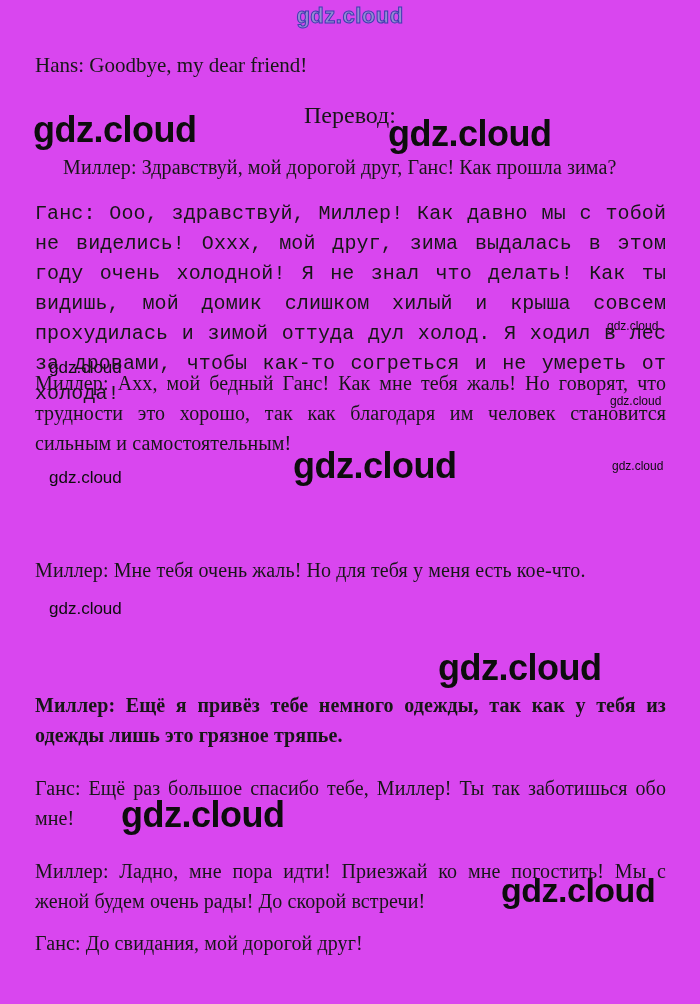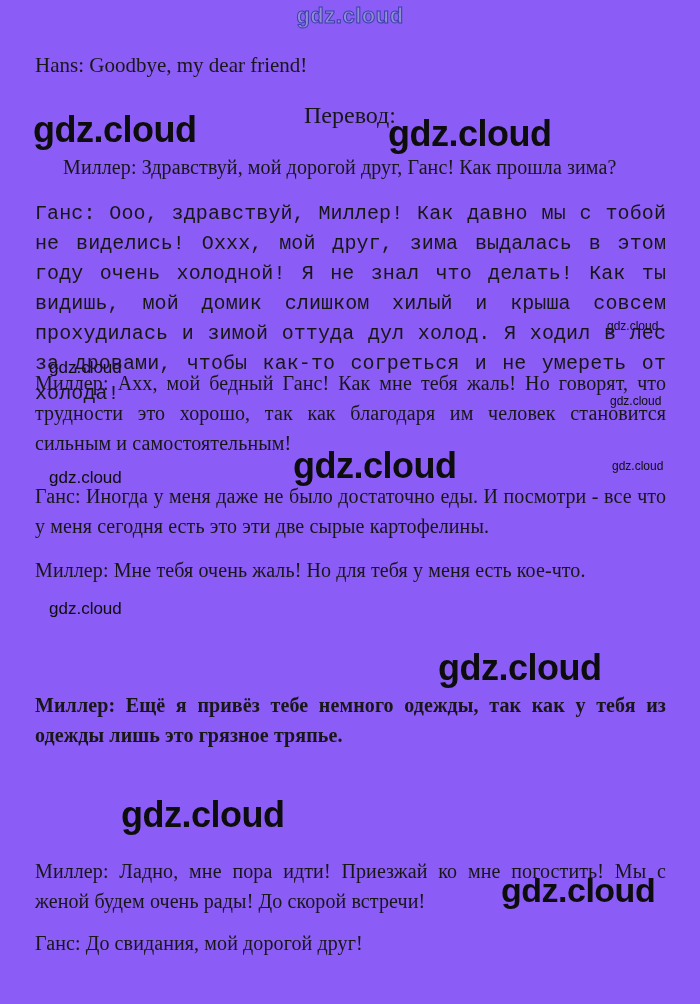--- a/index.html
+++ b/index.html
@@ -1,20 +1,20 @@
 <!DOCTYPE html>
 <html><head>
 <meta charset="utf-8">
 <style>
   html, body { margin: 0; padding: 0; background: #ffffff; }
   .page {
     position: relative;
     width: 700px;
     height: 1004px;
-    background: #8b5cf6;
+    background: #d946ef;
     font-family: "Liberation Serif", serif;
     color: #171717;
     overflow: hidden;
   }
   
   .par {
     position: absolute;
     left: 35px;
     width: 631px;
     font-size: 20px;
@@ -111,19 +111,19 @@
   <div class="wm wm-tiny sw1">gdz.cloud</div>
   <div class="wm wm-small sw2">gdz.cloud</div>
   <div class="wm wm-tiny sw3">gdz.cloud</div>
   <div class="wm wm-tiny sw4">gdz.cloud</div>
   <div class="wm wm-small sw5">gdz.cloud</div>
   <div class="wm wm-small sw6">gdz.cloud</div>
 
   <div class="par single p-m1">Миллер: Здравствуй, мой дорогой друг, Ганс! Как прошла зима?</div>
   <div class="par p-h1">Ганс: Ооо, здравствуй, Миллер! Как давно мы с тобой не виделись! Оххх, мой друг, зима выдалась в этом году очень холодной! Я не знал что делать! Как ты видишь, мой домик слишком хилый и крыша совсем прохудилась и зимой оттуда дул холод. Я ходил в лес за дровами, чтобы как-то согреться и не умереть от холода!</div>
   <div class="par p-m2">Миллер: Ахх, мой бедный Ганс! Как мне тебя жаль! Но говорят, что трудности это хорошо, так как благодаря им человек становится сильным и самостоятельным!</div>
-  <div class="par p-h2">Ганс: Иногда у меня даже не было достаточно еды. И посмотри - все что у меня сегодня есть это эти две сырые картофелины.</div>
   <div class="par single p-m3">Миллер: Мне тебя очень жаль! Но для тебя у меня есть кое-что.</div>
   <div class="par p-m4">Миллер: Ещё я привёз тебе немного одежды, так как у тебя из одежды лишь это грязное тряпье.</div>
+  <div class="par p-h4">Ганс: Ещё раз большое спасибо тебе, Миллер! Ты так заботишься обо мне!</div>
   <div class="par single p-h5">Ганс: До свидания, мой дорогой друг!</div>
   <div class="par p-m5">Миллер: Ладно, мне пора идти! Приезжай ко мне погостить! Мы с женой будем очень рады! До скорой встречи!</div>
 
 </div>
 
 </body></html>

